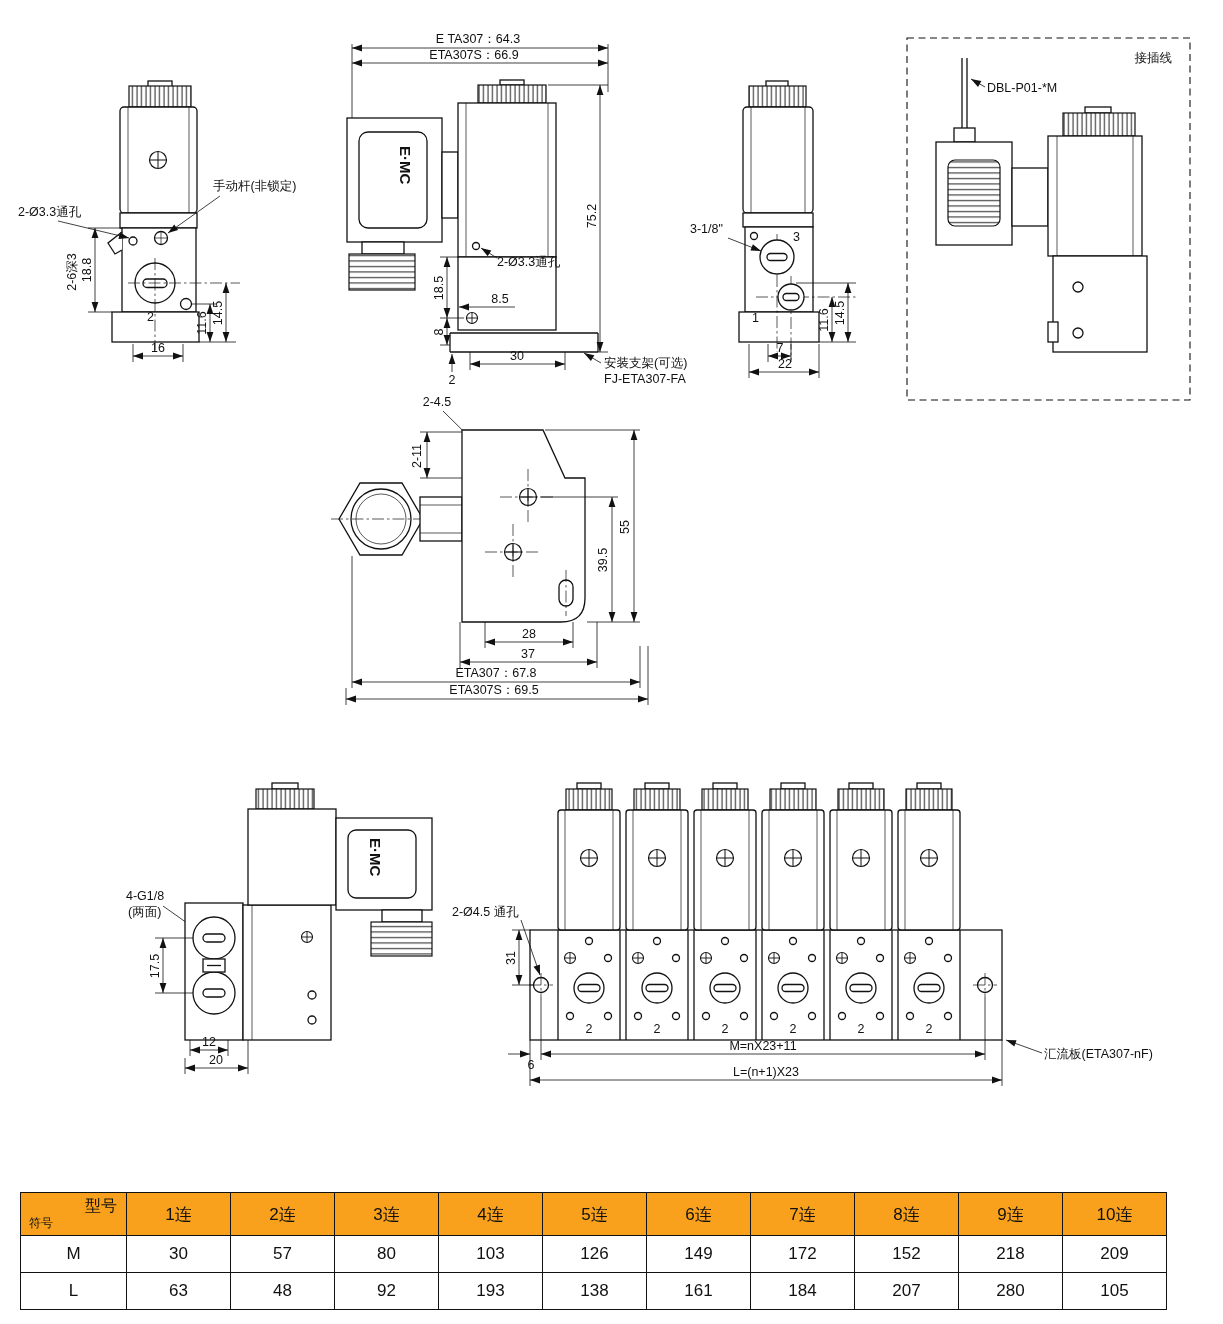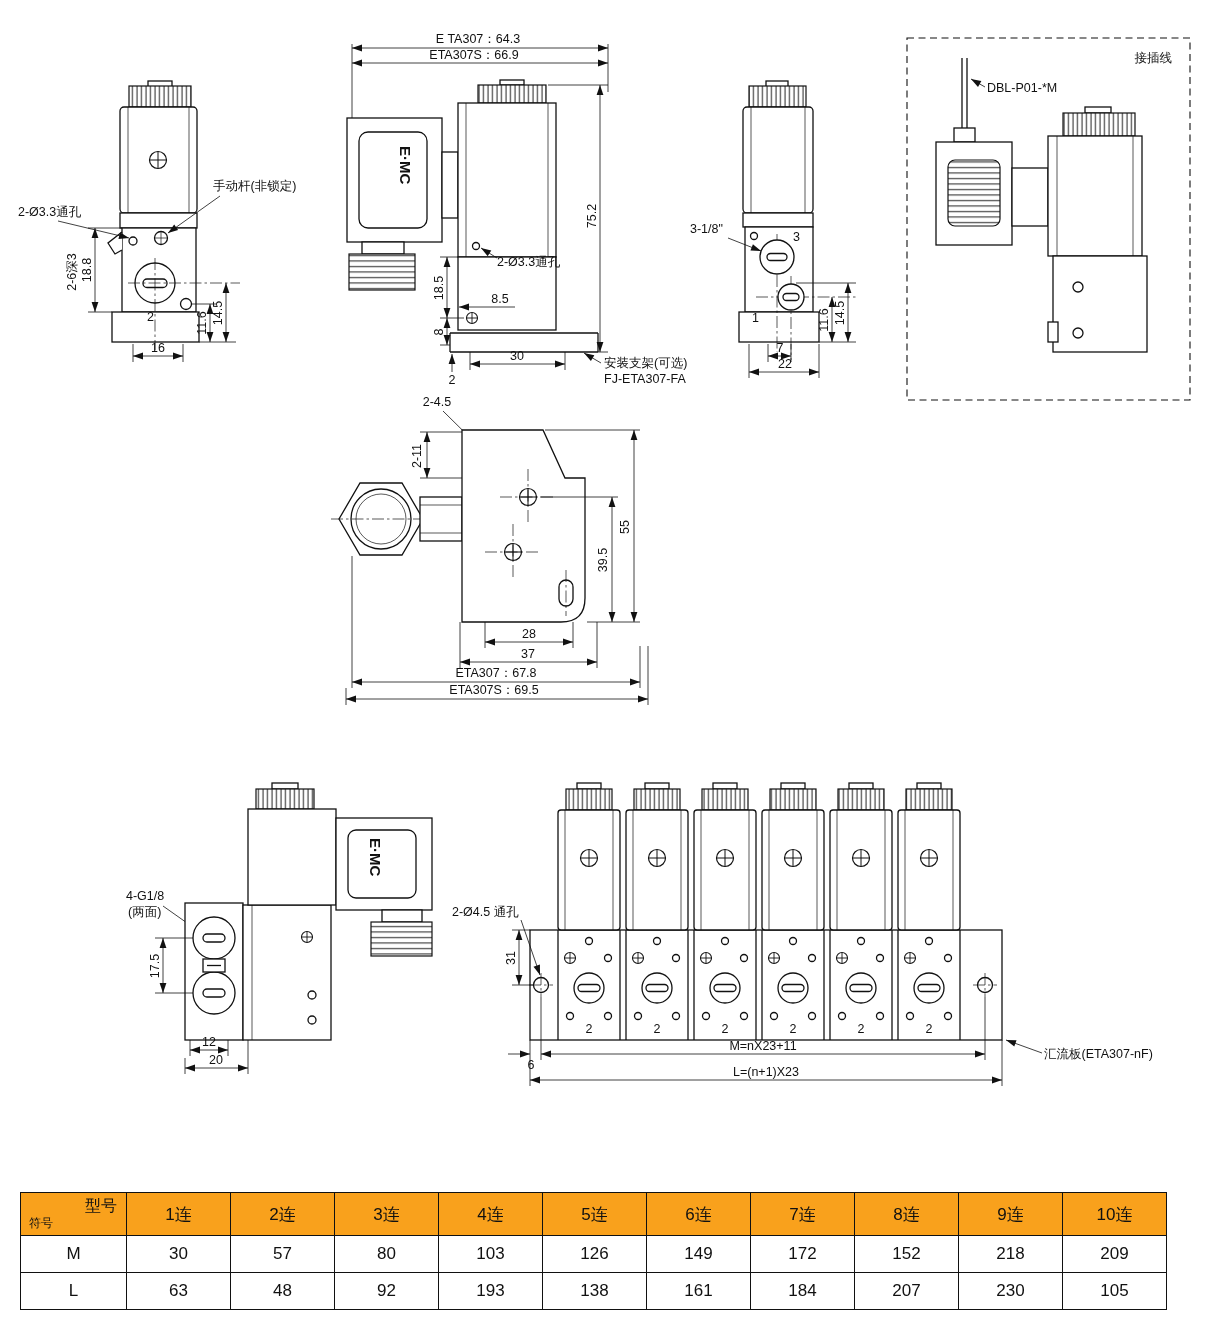--- a/index.html
+++ b/index.html
@@ -521,20 +521,20 @@
       <tr>
         <td>L</td>
         <td>63</td>
         <td>48</td>
         <td>92</td>
         <td>193</td>
         <td>138</td>
         <td>161</td>
         <td>184</td>
         <td>207</td>
-        <td>230</td>
+        <td>280</td>
         <td>105</td>
       </tr>
     </tbody>
   </table>
 </div>
 
 </div>
 
 </body></html>

